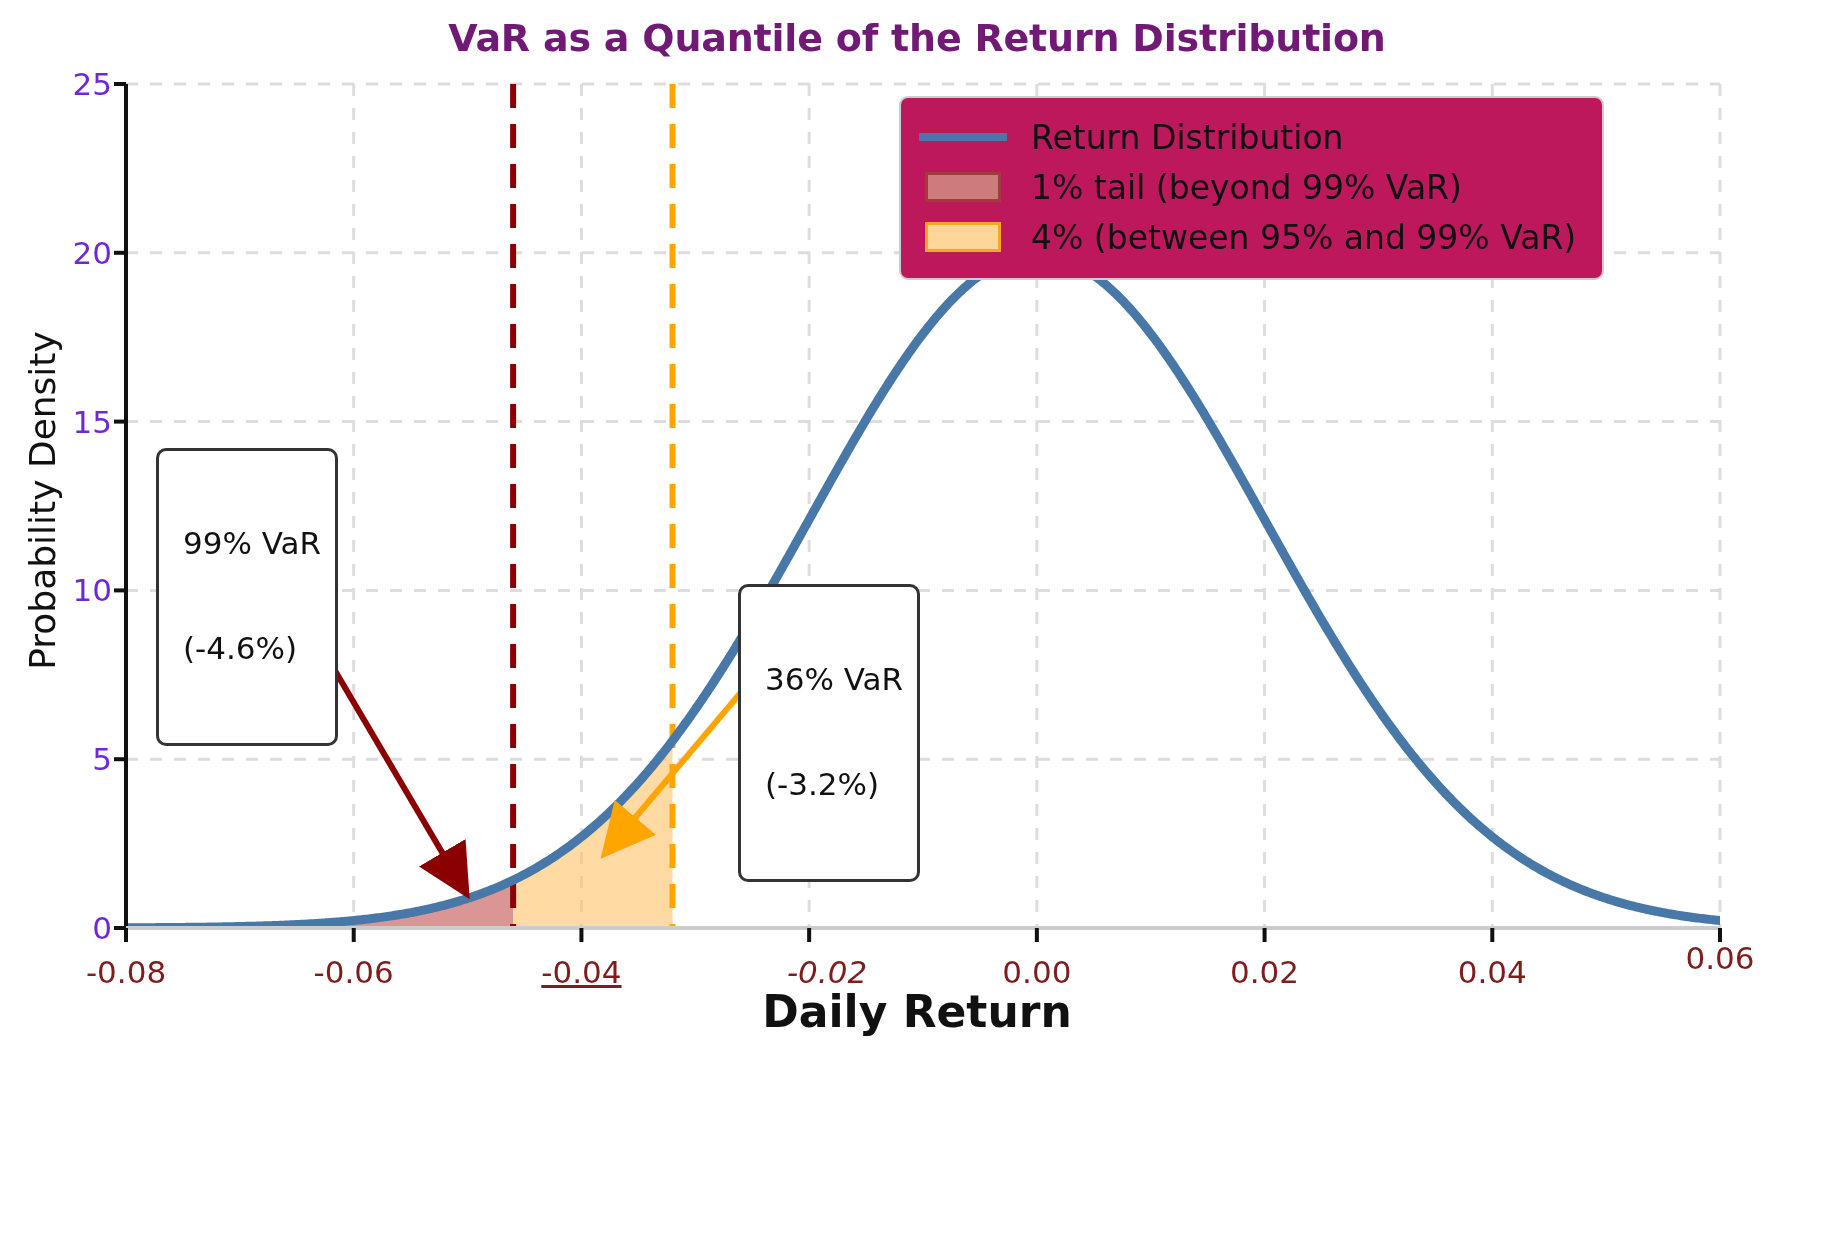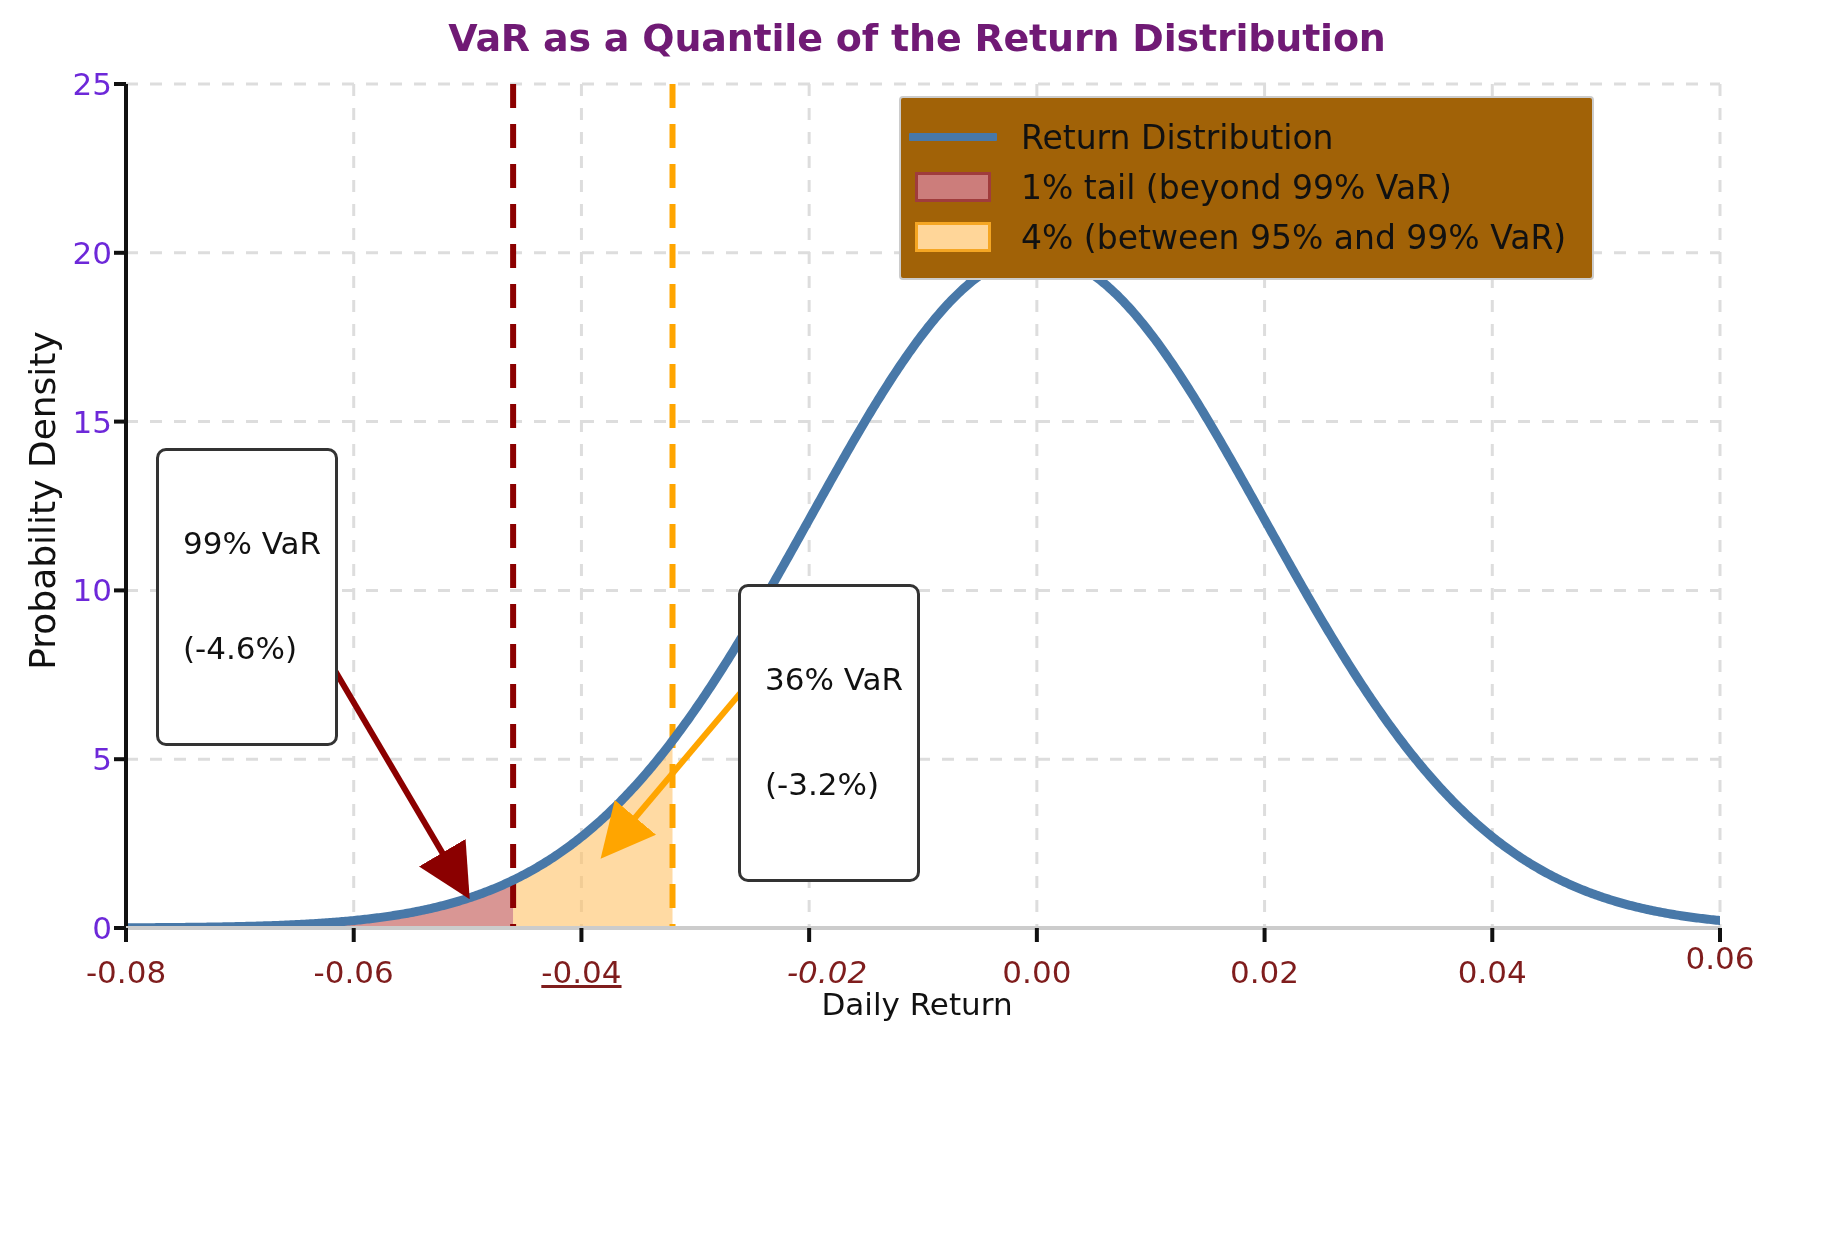--- a/index.html
+++ b/index.html
@@ -16,31 +16,31 @@
     font-family:"DejaVu Sans",sans-serif;font-size:31px;color:#6d28d9;
     transform:translateY(-50%);
   }
   .xtick-label{
     position:absolute;text-align:center;width:160px;
     font-family:"DejaVu Sans",sans-serif;font-size:31px;color:#7f1d1d;
     transform:translateX(-50%);
   }
   #xlabel{
     position:absolute;left:0;top:986px;width:1834px;text-align:center;
-    font-family:"DejaVu Sans",sans-serif;font-size:31px;color:#111111;
+    font-family:"DejaVu Sans",sans-serif;font-size:44px;color:#111111;font-weight:bold;
   }
   #ylabel{
     position:absolute;left:-238px;top:480px;width:560px;text-align:center;
     font-family:"DejaVu Sans",sans-serif;font-size:36px;color:#111111;
     transform:rotate(-90deg);transform-origin:center center;
   }
   #legend{
     position:absolute;left:899px;top:96px;
-    border:2px solid #cccccc;border-radius:4px;background:#a16207;
-    padding:14px 26px 16px 8px;
+    border:2px solid #cccccc;border-radius:9px;background:#be185d;
+    padding:14px 26px 16px 18px;
     box-sizing:border-box;
   }
   .legend-row{display:flex;align-items:center;height:50px;}
   .legend-key{width:88px;height:30px;margin-right:24px;flex:0 0 auto;position:relative;}
   .legend-line{position:absolute;left:0;top:11px;width:88px;height:8px;border-radius:1px;}
   .legend-patch{position:absolute;left:6px;top:0;width:76px;height:30px;box-sizing:border-box;}
   .legend-text{
     font-family:"DejaVu Sans",sans-serif;font-size:33px;color:#111111;white-space:nowrap;
   }
   .annot-box{

